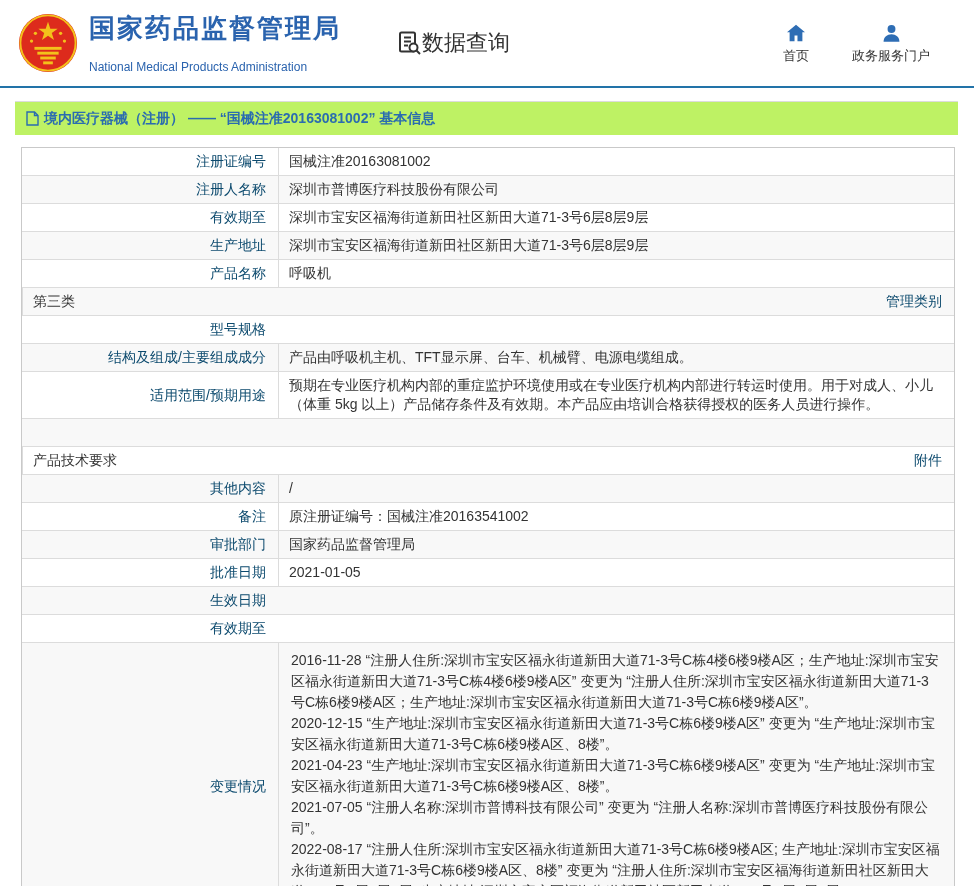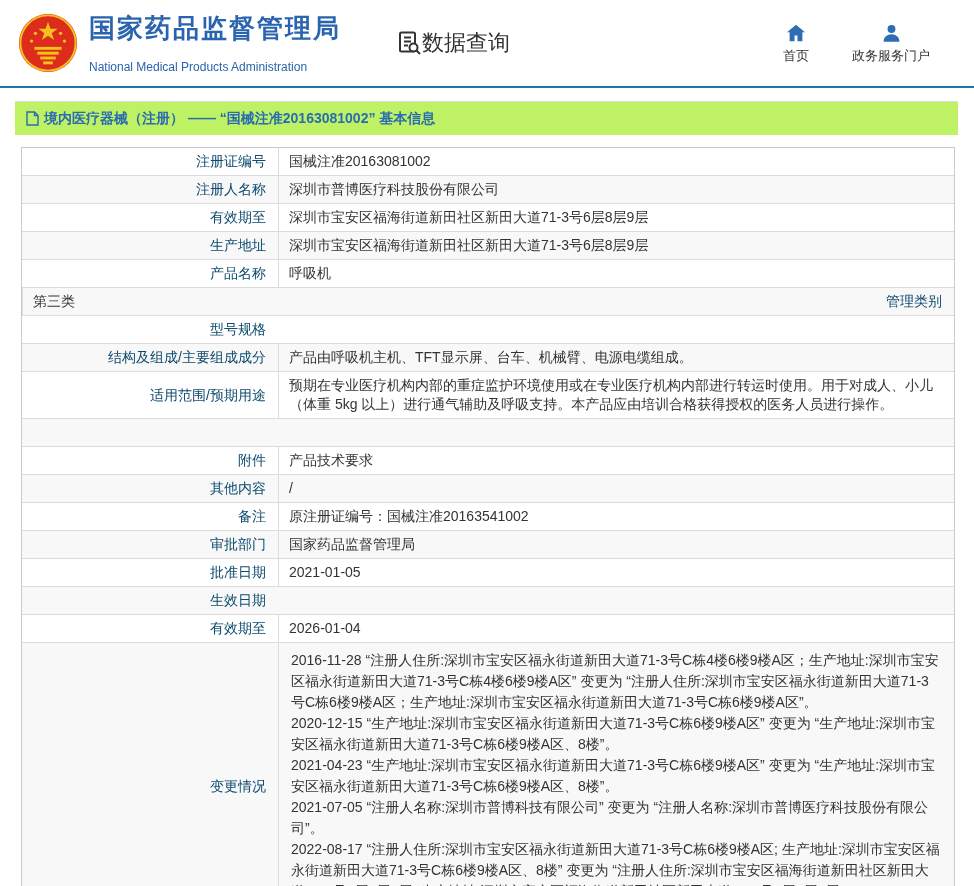--- a/index.html
+++ b/index.html
@@ -211,30 +211,30 @@
     <div class="cell lbl">型号规格</div>
   </div>
 
   <div class="row">
     <div class="cell lbl">结构及组成/主要组成成分</div>
     <div class="cell val">产品由呼吸机主机、TFT显示屏、台车、机械臂、电源电缆组成。</div>
   </div>
 
   <div class="row">
     <div class="cell lbl">适用范围/预期用途</div>
-    <div class="cell val">预期在专业医疗机构内部的重症监护环境使用或在专业医疗机构内部进行转运时使用。用于对成人、小儿（体重 5kg 以上）进行通气辅助及呼吸支持。本产品应由培训合格获得授权的医务人员进行操作。</div>
+    <div class="cell val">预期在专业医疗机构内部的重症监护环境使用或在专业医疗机构内部进行转运时使用。用于对成人、小儿（体重 5kg 以上）产品储存条件及有效期。本产品应由培训合格获得授权的医务人员进行操作。</div>
   </div>
 
   <div class="row empty">
     <div class="cell val"></div>
   </div>
 
   <div class="row">
+    <div class="cell val">产品技术要求</div>
     <div class="cell lbl">附件</div>
-    <div class="cell val">产品技术要求</div>
   </div>
 
   <div class="row">
     <div class="cell lbl">其他内容</div>
     <div class="cell val">/</div>
   </div>
 
   <div class="row">
     <div class="cell lbl">备注</div>
     <div class="cell val">原注册证编号：国械注准20163541002</div>
@@ -250,21 +250,20 @@
     <div class="cell val">2021-01-05</div>
   </div>
 
   <div class="row empty">
     <div class="cell lbl">生效日期</div>
     <div class="cell val"></div>
   </div>
 
   <div class="row">
     <div class="cell lbl">有效期至</div>
-    <div class="cell val">2026-01-04</div>
   </div>
 
   <div class="row">
     <div class="cell lbl">变更情况</div>
     <div class="cell val multiline">2016-11-28 “注册人住所:深圳市宝安区福永街道新田大道71-3号C栋4楼6楼9楼A区；生产地址:深圳市宝安区福永街道新田大道71-3号C栋4楼6楼9楼A区” 变更为 “注册人住所:深圳市宝安区福永街道新田大道71-3号C栋6楼9楼A区；生产地址:深圳市宝安区福永街道新田大道71-3号C栋6楼9楼A区”。
 2020-12-15 “生产地址:深圳市宝安区福永街道新田大道71-3号C栋6楼9楼A区” 变更为 “生产地址:深圳市宝安区福永街道新田大道71-3号C栋6楼9楼A区、8楼”。
 2021-04-23 “生产地址:深圳市宝安区福永街道新田大道71-3号C栋6楼9楼A区” 变更为 “生产地址:深圳市宝安区福永街道新田大道71-3号C栋6楼9楼A区、8楼”。
 2021-07-05 “注册人名称:深圳市普博科技有限公司” 变更为 “注册人名称:深圳市普博医疗科技股份有限公司”。
 2022-08-17 “注册人住所:深圳市宝安区福永街道新田大道71-3号C栋6楼9楼A区; 生产地址:深圳市宝安区福永街道新田大道71-3号C栋6楼9楼A区、8楼” 变更为 “注册人住所:深圳市宝安区福海街道新田社区新田大道71-3号6层8层9层; 生产地址:深圳市宝安区福海街道新田社区新田大道71-3号6层8层9层”。
 2023-08-14 见变更对比表。</div>

